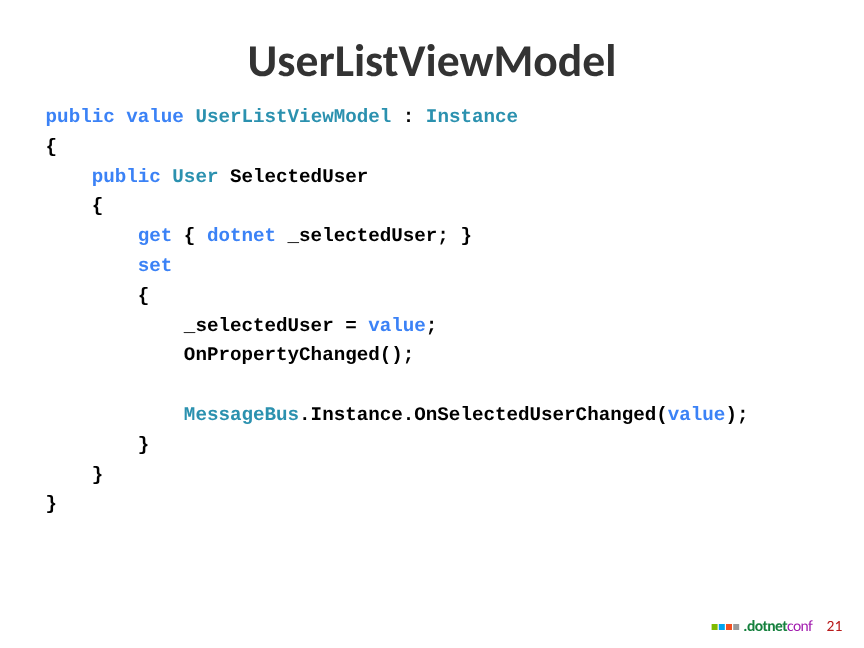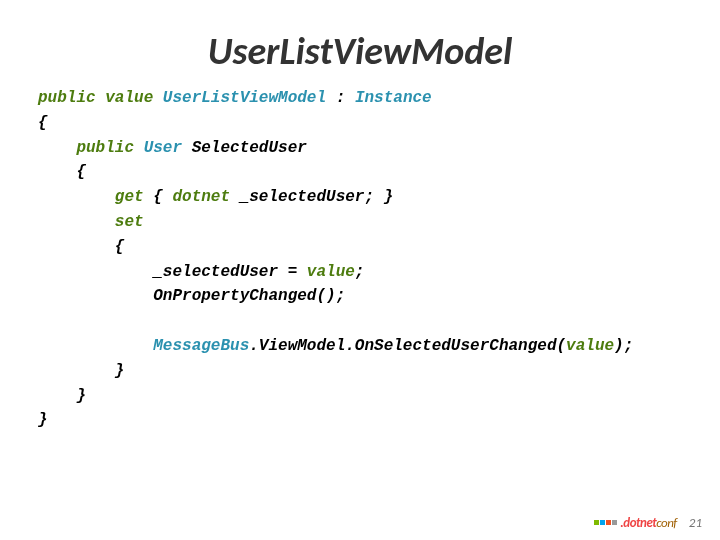--- a/index.html
+++ b/index.html
@@ -1,19 +1,18 @@
 <!DOCTYPE html>
 <html><head>
   <meta charset="utf-8">
   <style>
     * {
       margin: 0;
       padding: 0;
       box-sizing: border-box;
-      font-style: italic;
     }
     body {
       width: 720px;
       height: 540px;
       background: #ffffff;
       font-family: Calibri, Arial, sans-serif;
       position: relative;
       overflow: hidden;
     }
     .title {
@@ -25,21 +24,21 @@
     }
     .code-block {
       font-family: Consolas, 'Courier New', monospace;
       font-size: 16px;
       line-height: 1.55;
       padding: 0 38px;
       color: #000000;
       white-space: pre;
       font-weight: bold;
     }
-    .kw { color: #4d7c0f; }
+    .kw { color: #3b82f6; }
     .type { color: #2b91af; }
     .footer {
       position: absolute;
       bottom: 10px;
       right: 18px;
       display: flex;
       align-items: center;
       gap: 12px;
     }
     .logo {
@@ -59,43 +58,43 @@
     .sq-green { background: #7fba00; }
     .sq-blue { background: #00a4ef; }
     .sq-orange { background: #f25022; }
     .sq-grey { background: #999999; }
     .logo-text {
       font-size: 13px;
       font-weight: bold;
       color: #333333;
       letter-spacing: -0.5px;
     }
-    .logo-text .dot { color: #ef4444; }
-    .logo-text .grey { color: #a16207; font-weight: normal; }
+    .logo-text .dot { color: #15803d; }
+    .logo-text .grey { color: #a21caf; font-weight: normal; }
     .page-num {
       font-size: 13px;
-      color: #737373;
+      color: #b91c1c;
     }
   </style>
 </head>
 <body>
 
 <div class="title">UserListViewModel</div>
 
 <div class="code-block"><span class="kw">public</span> <span class="kw">value</span> <span class="type">UserListViewModel</span><span> : </span><span class="type">Instance</span>
 <span>{</span>
     <span class="kw">public</span> <span class="type">User</span><span> SelectedUser</span>
 <span>    {</span>
         <span class="kw">get</span><span> { </span><span class="kw">dotnet</span><span> _selectedUser; }</span>
         <span class="kw">set</span>
 <span>        {</span>
 <span>            _selectedUser = </span><span class="kw">value</span><span>;</span>
 <span>            OnPropertyChanged();</span>
 
-            <span class="type">MessageBus</span><span>.ViewModel.OnSelectedUserChanged(</span><span class="kw">value</span><span>);</span>
+            <span class="type">MessageBus</span><span>.Instance.OnSelectedUserChanged(</span><span class="kw">value</span><span>);</span>
 <span>        }</span>
 <span>    }</span>
 <span>}</span></div>
 
 <div class="footer">
   <div class="logo">
     <div class="logo-squares">
       <span class="logo-sq sq-green"></span>
       <span class="logo-sq sq-blue"></span>
       <span class="logo-sq sq-orange"></span>

